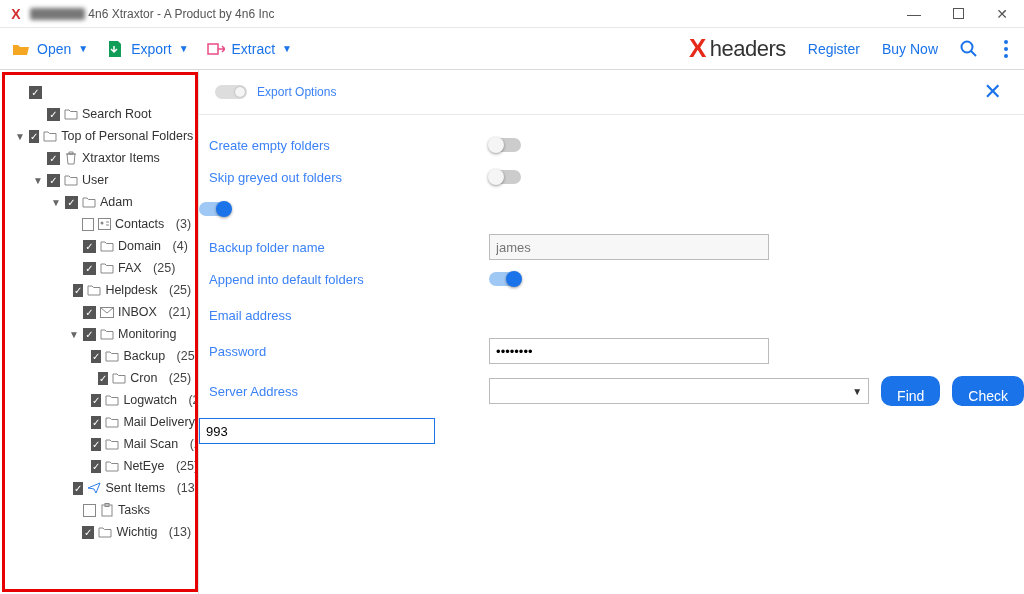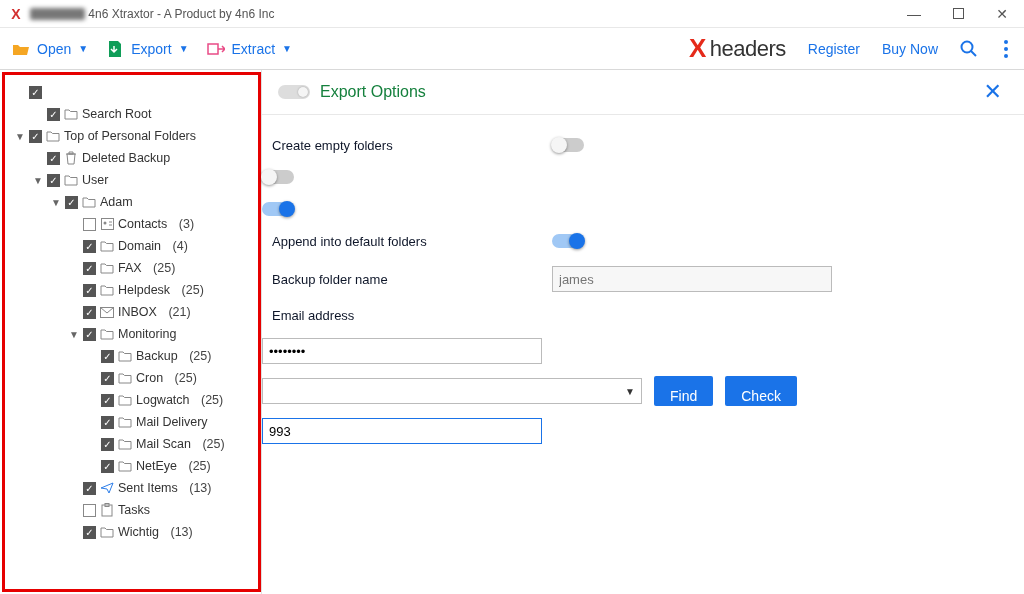--- a/index.html
+++ b/index.html
@@ -33,43 +33,43 @@
 .tree-row .caret-t { width:10px; text-align:center; color:#666; font-size:10px; }
 .tree-row .cb { width:13px; height:13px; border:1px solid #888; display:inline-flex; align-items:center; justify-content:center; font-size:10px; background:#fff; }
 .tree-row .cb.checked { background:#555; color:#fff; border-color:#555; }
 .tree-row .fico { width:14px; height:14px; display:inline-flex; align-items:center; justify-content:center; color:#666; font-size:12px; }
 .tree-row .count { color:#444; }
 
 .content { flex:1; position:relative; border-left:1px solid #e0e0e0; }
 .chead { height:45px; display:flex; align-items:center; padding:0 16px; border-bottom:1px solid #e8e8e8; }
 .chead .sw { width:32px; height:14px; background:#ddd; border-radius:7px; margin-right:10px; position:relative; }
 .chead .sw::after { content:""; position:absolute; right:2px; top:2px; width:10px; height:10px; background:#f5f5f5; border-radius:50%; box-shadow:0 0 2px rgba(0,0,0,0.3); }
-.chead h2 { font-size:16px; font-weight:500; color:#15803d; }
+.chead h2 { font-size:12px; font-weight:500; color:#3b82f6; }
 .savewrap { margin-left:auto; display:flex; align-items:center; gap:14px; }
 .savebox { border:3px solid #e60000; padding:3px 10px; display:flex; align-items:center; gap:8px; color:#1a73e8; cursor:pointer; font-size:15px; }
 .savebox .disk { width:18px; height:18px; background:#1a73e8; border-radius:2px; position:relative; }
 .savebox .disk::after { content:""; position:absolute; top:2px; left:4px; width:10px; height:5px; background:#fff; border-radius:1px; }
 .closex { font-size:22px; color:#1a73e8; cursor:pointer; padding:0 6px; }
 
 .form { padding:14px 0 0 0; }
 .frow { display:flex; align-items:center; height:32px; }
-.flabel { width:290px; padding-left:10px; font-size:13px; color:#0f172a; }
+.flabel { width:290px; padding-left:10px; font-size:13px; color:#3b82f6; }
 .toggle { width:32px; height:14px; border-radius:8px; background:#ccc; position:relative; cursor:pointer; }
 .toggle::after { content:""; position:absolute; top:-1px; left:-1px; width:16px; height:16px; background:#f5f5f5; border-radius:50%; box-shadow:0 1px 3px rgba(0,0,0,0.4); }
 .toggle.on { background:#1a73e8; }
 .toggle.on::after { left:auto; right:-1px; background:#1a73e8;  }
 .toggle.on { background:#a0c8f5; }
 .toggle.on::after { background:#1a73e8; }
 
 input[type=text], input[type=password], .combo { width:280px; height:26px; border:1px solid #bbb; padding:0 6px; font-size:13px; }
 input[readonly] { background:#f7f7f7; color:#999; }
 .combo { display:flex; align-items:center; justify-content:space-between; width:380px; background:#fff; cursor:pointer; }
 .combo .dd { font-size:10px; }
-.btn { height:30px; padding:12px 16px; background:#1a73e8; color:#fff; border:none; border-radius:2px; font-size:14px; cursor:pointer; margin-left:12px; }
-.port-input { width:280px; border:1px solid #1a73e8; }
+.btn { height:30px; padding:12px 16px; background:#1a73e8; color:#fff; border:none; border-radius:10px; font-size:14px; cursor:pointer; margin-left:12px; }
+.port-input { width:236px; border:1px solid #1a73e8; }
 .port-input input { border:none; outline:none; width:100%; height:24px; padding:0 6px; font-size:13px; }
 
 svg { display:block; }
 </style>
 </head>
 <body>
 
 <div class="titlebar">
   <span class="logo-x">X</span>
   <span class="title"><span class="blur"></span><span> 4n6 Xtraxtor - A Product by 4n6 Inc</span></span>
@@ -164,21 +164,21 @@
         <span>Top of Personal Folders</span>
       </div>
       <div class="tree-row" style="padding-left: 24px;">
         <span class="caret-t"></span>
         <span class="cb checked">✓</span>
         <span class="fico">
           <svg width="12" height="14">
             <path d="M2 3 L10 3 L9 13 L3 13 Z M1 3 L11 3 M4 1 L8 1 L8 3 L4 3 Z" fill="none" stroke="#888"></path>
           </svg>
         </span>
-        <span>Deleted Backup</span>
+        <span>Xtraxtor Items</span>
       </div>
       <div class="tree-row" style="padding-left: 24px;">
         <span class="caret-t">▼</span>
         <span class="cb checked">✓</span>
         <span class="fico">
           <svg width="14" height="12">
             <path d="M1 2 L5 2 L6.5 3.5 L13 3.5 L13 11 L1 11 Z" fill="none" stroke="#888"></path>
           </svg>
         </span>
         <span>User</span>
@@ -293,40 +293,43 @@
         <span class="closex">✕</span>
       </div>
     </div>
 
     <div class="form">
       <div class="frow">
         <div class="flabel">Create empty folders</div>
         <div class="toggle"></div>
       </div>
       <div class="frow">
+        <div class="flabel">Skip greyed out folders</div>
         <div class="toggle"></div>
       </div>
       <div class="frow">
         <div class="toggle on"></div>
+      </div>
+      <div class="frow" style="margin-top:6px">
+        <div class="flabel">Backup folder name</div>
+        <input type="text" readonly="" placeholder="james" style="">
       </div>
       <div class="frow">
         <div class="flabel">Append into default folders</div>
         <div class="toggle on"></div>
       </div>
-      <div class="frow" style="margin-top:6px">
-        <div class="flabel">Backup folder name</div>
-        <input type="text" readonly="" placeholder="james" style="">
-      </div>
       <div class="frow" style="margin-top:4px">
         <div class="flabel">Email address</div>
       </div>
       <div class="frow" style="margin-top:4px">
+        <div class="flabel">Password</div>
         <input type="text" value="••••••••" style="">
       </div>
       <div class="frow" style="margin-top:8px">
+        <div class="flabel">Server Address</div>
         <div class="combo">
             <span></span>
             <span class="dd">▼</span>
           </div>
         <button class="btn">Find</button>
         <button class="btn">Check</button>
       </div>
       <div class="frow" style="margin-top:8px">
         <div class="port-input"><input type="text" value="993" style=""></div>
       </div>

